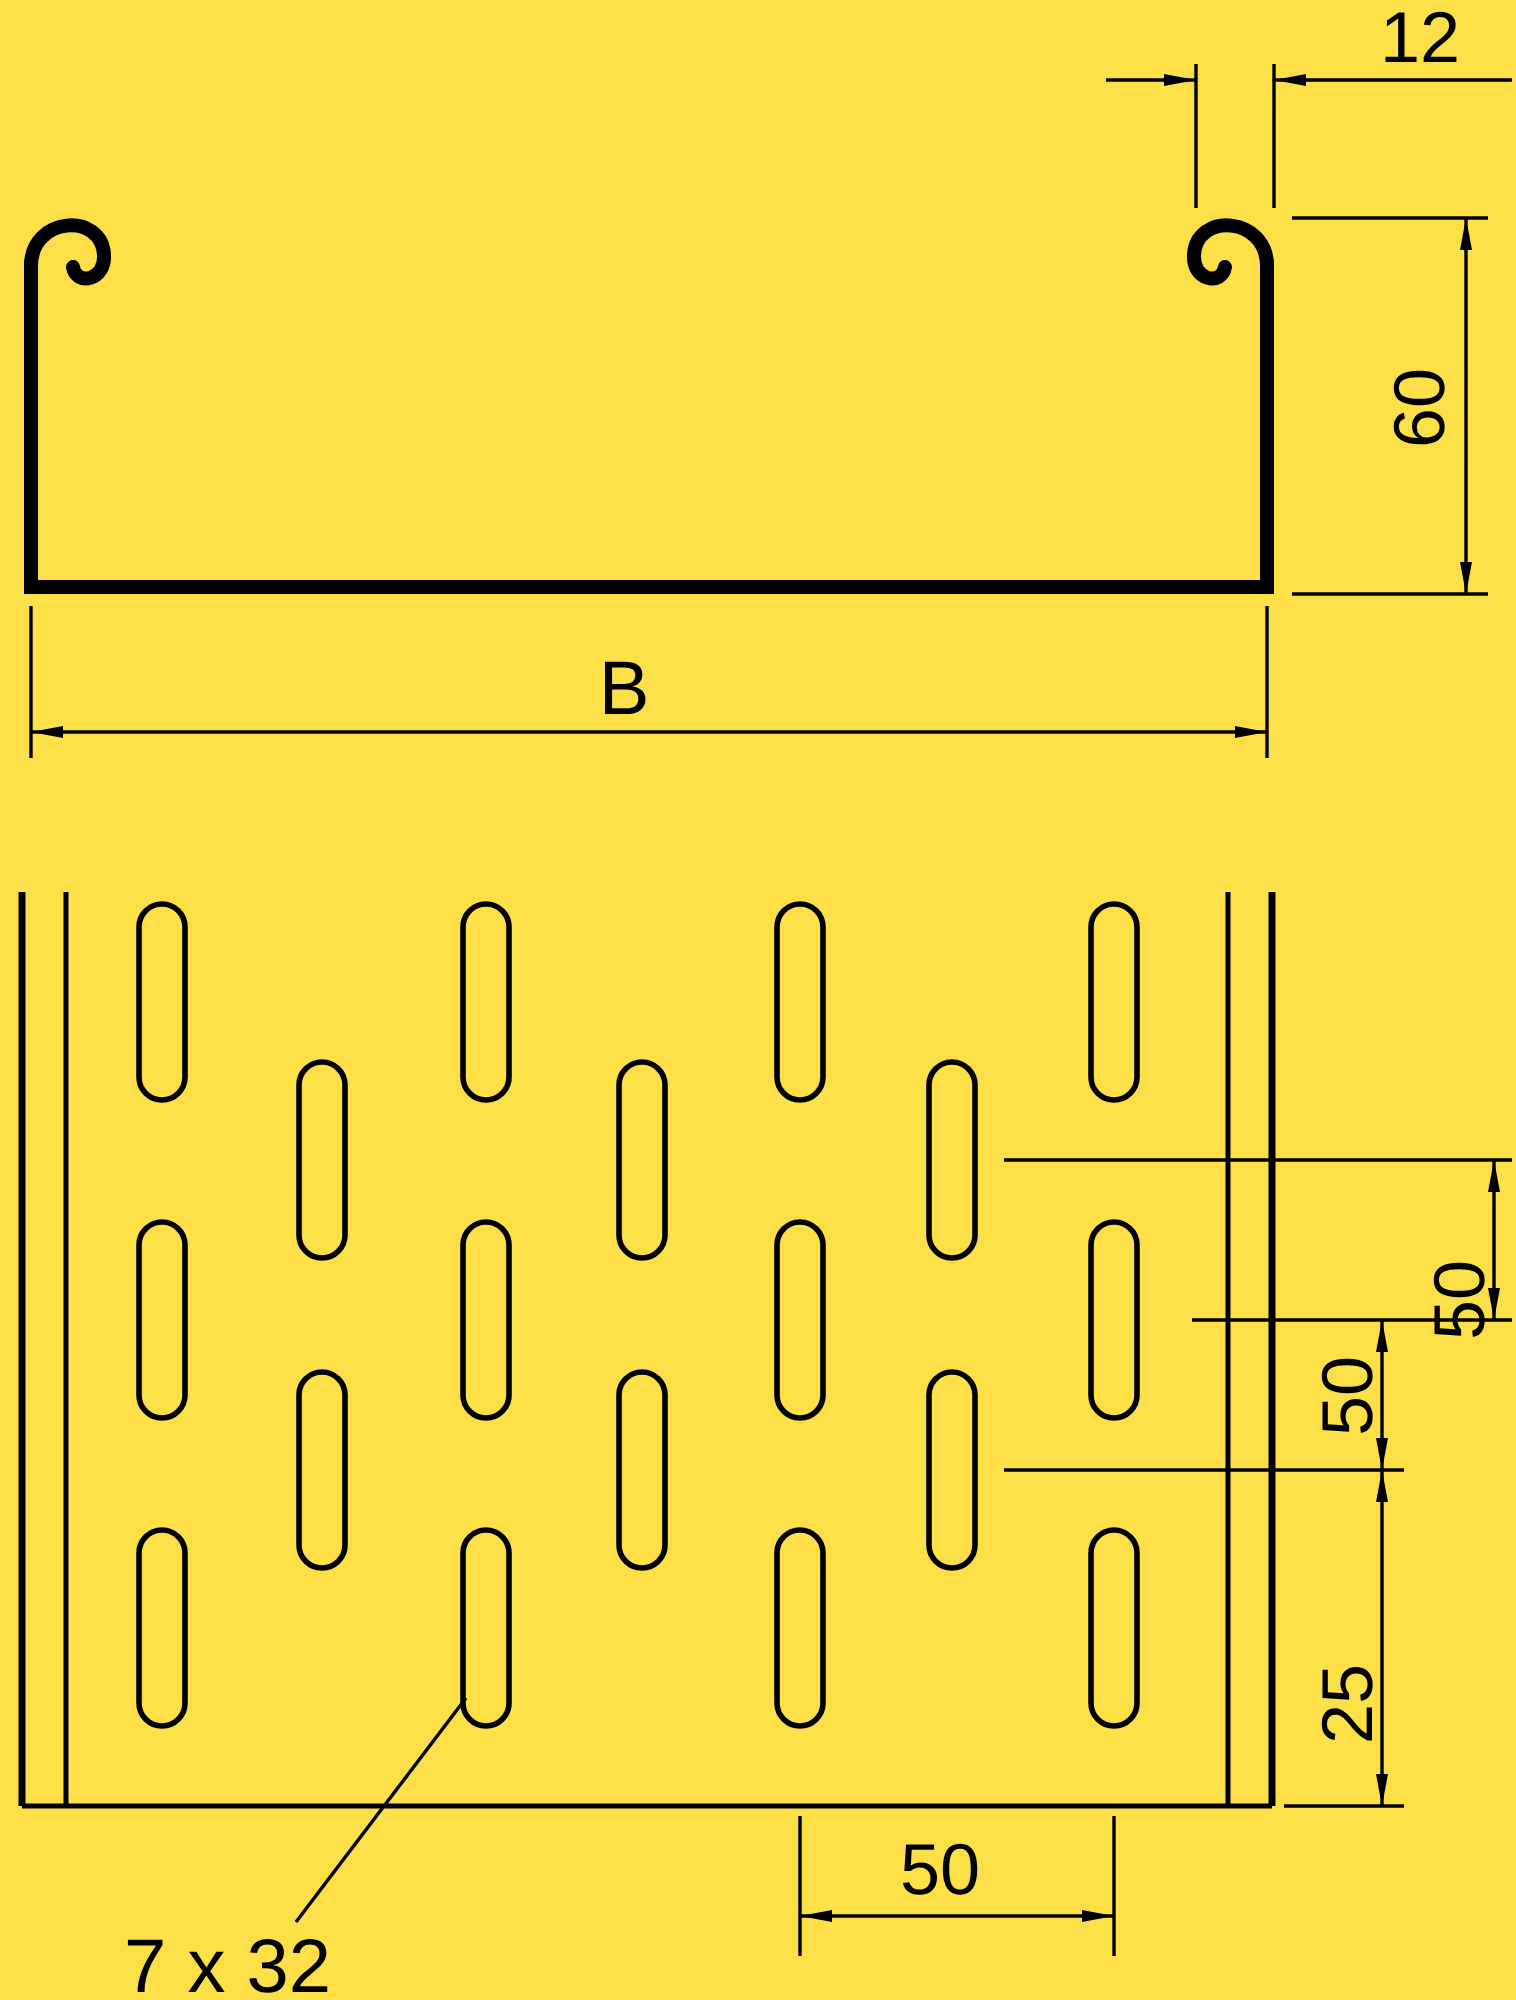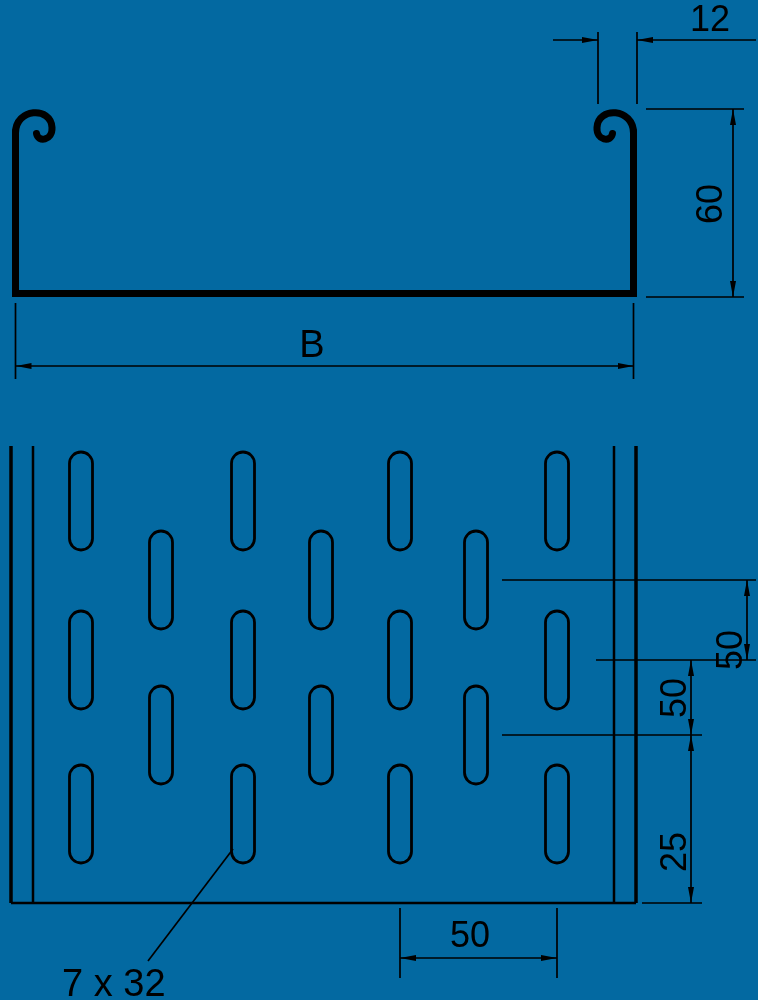--- a/index.html
+++ b/index.html
@@ -1,19 +1,19 @@
 <!DOCTYPE html>
 <html><head>
 <meta charset="utf-8">
 <style>
   html, body { margin: 0; padding: 0; background: #ffffff; }
   .canvas {
     width: 758px; height: 1000px;
     position: relative;
-    background: #0369a1;
+    background: #fde047;
     overflow: hidden;
   }
   svg { display: block; }
   svg text {
     font-family: "Liberation Sans", sans-serif;
     fill: #000000;
   }
   .dim-text  { font-size: 36px; }
   .big-text  { font-size: 38px; }
   .thick     { stroke: #000; stroke-width: 7;   fill: none; stroke-linecap: round; }

